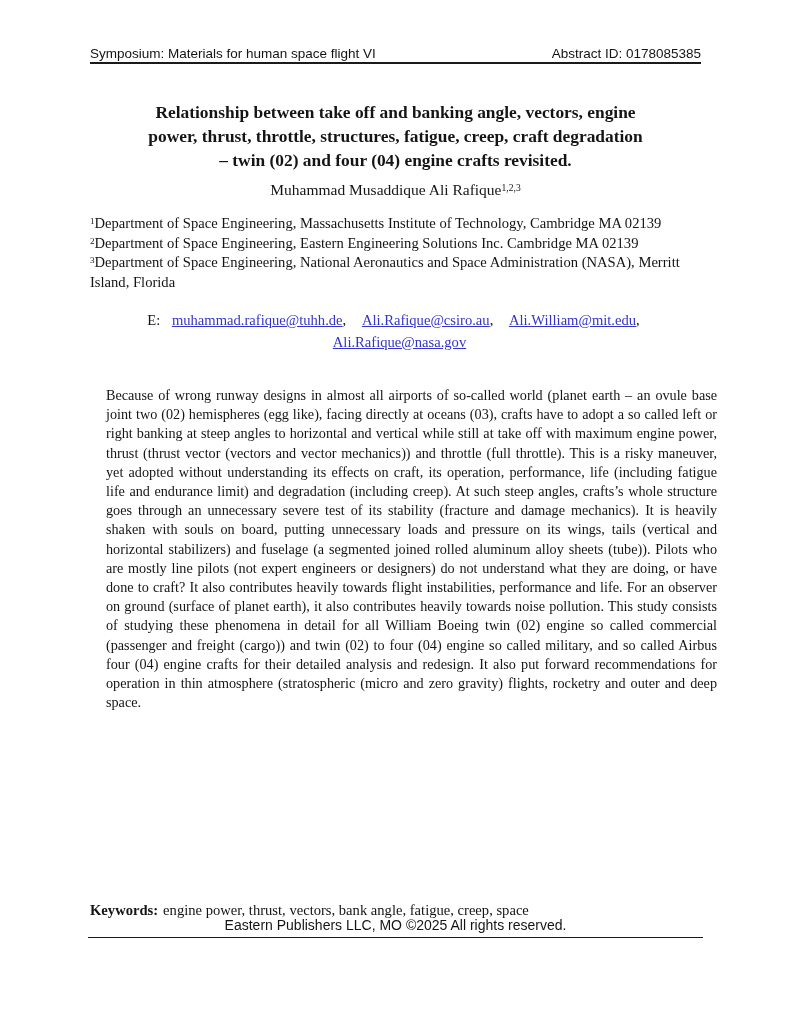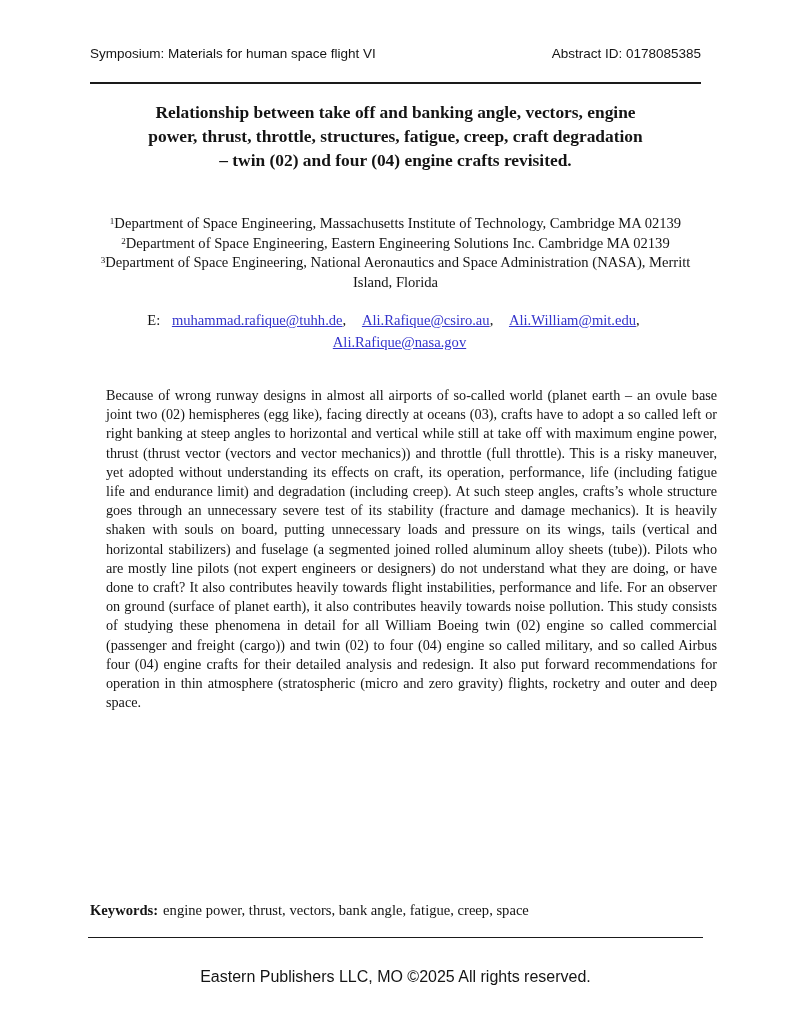--- a/index.html
+++ b/index.html
@@ -26,21 +26,21 @@
     left: 90px;
     width: 611px;
   }
   .header {
     top: 46px;
     display: flex;
     justify-content: space-between;
     font-family: "Liberation Sans", sans-serif;
     font-size: 13.5px;
     line-height: 16px;
-    padding-bottom: 20px;
+    padding-bottom: 0;
     border-bottom: 2px solid #1a1a1a;
   }
   .title {
     top: 100px;
     margin: 0;
     font-size: 17.4px;
     line-height: 24px;
     font-weight: bold;
     text-align: center;
     white-space: pre-line;
@@ -51,21 +51,20 @@
     font-size: 15.5px;
     line-height: 20px;
   }
   .author sup, .affil sup {
     font-size: 0.62em;
     line-height: 0;
     vertical-align: 0.45em;
   }
   .affiliations {
     top: 214px;
-    text-align: center;
     font-size: 14.6px;
     line-height: 19.5px;
   }
   .emails {
     top: 310px;
     text-align: center;
     font-size: 14.6px;
     line-height: 21.5px;
   }
   .emails a {
@@ -96,41 +95,44 @@
     margin-right: 5px;
   }
   .footer-line {
     top: 937px;
     left: 88px;
     width: 615px;
     border-top: 1.5px solid #1a1a1a;
     height: 0;
   }
   .footer-text {
-    top: 968px;
+    top: 917px;
     text-align: center;
     font-family: "Liberation Sans", sans-serif;
-    font-size: 16px;
+    font-size: 14px;
     line-height: 17px;
   }
 </style>
 </head>
 <body>
 
 <div class="page">
 
   <div class="block header">
     <span>Symposium: Materials for human space flight VI</span>
     <span>Abstract ID: 0178085385</span>
   </div>
 
   <h1 class="block title">Relationship between take off and banking angle, vectors, engine
 power, thrust, throttle, structures, fatigue, creep, craft degradation
 – twin (02) and four (04) engine crafts revisited.</h1>
 
+  <div class="block author">
+    <span>Muhammad Musaddique Ali Rafique</span><sup>1,2,3</sup>
+  </div>
 
   <div class="block affiliations">
     <div class="affil"><sup>1</sup><span>Department of Space Engineering, Massachusetts Institute of Technology, Cambridge MA 02139</span></div>
     <div class="affil"><sup>2</sup><span>Department of Space Engineering, Eastern Engineering Solutions Inc. Cambridge MA 02139</span></div>
     <div class="affil"><sup>3</sup><span>Department of Space Engineering, National Aeronautics and Space Administration (NASA), Merritt Island, Florida</span></div>
   </div>
 
   <div class="block emails">
     <span>E:</span>
     <a>muhammad.rafique@tuhh.de</a><span class="sep">,</span>

